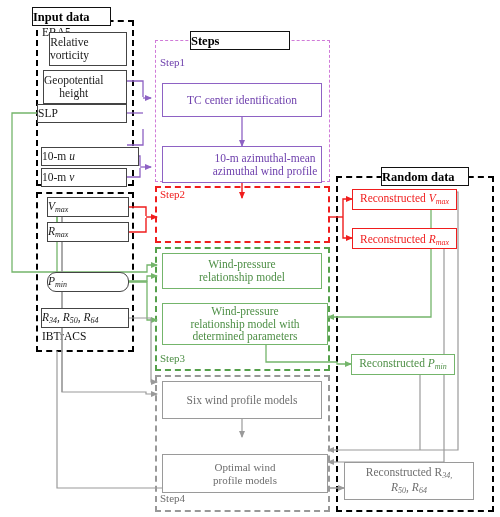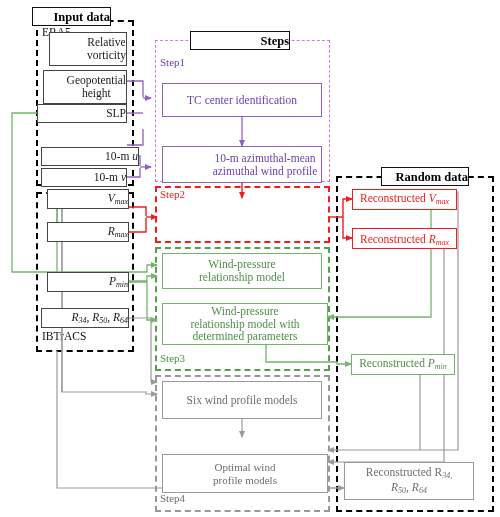--- a/index.html
+++ b/index.html
@@ -2,21 +2,21 @@
 <html><head>
 <meta charset="utf-8">
 <style>
   html,body{margin:0;padding:0;background:#ffffff;}
   body{width:500px;height:517px;position:relative;overflow:hidden;
        font-family:"Liberation Serif", serif;}
   #stage{position:absolute;left:0;top:0;width:500px;height:517px;}
 
   
   .box{position:absolute;box-sizing:border-box;display:flex;
-       align-items:center;justify-content:flex-end;text-align:center;
+       align-items:center;justify-content:flex-start;text-align:center;
        line-height:1.12;background:#fff;}
   .inbox{border:1.4px solid #444;color:#1a1a1a;font-size:11.5px;}
   .grp-title{border:1.7px solid #111;background:#fff;font-weight:bold;
              font-size:12.5px;color:#000;z-index:40;}
   .dashgrp{position:absolute;box-sizing:border-box;background:transparent;}
   .lbl{position:absolute;background:transparent;white-space:nowrap;}
 
   
   .c-purple{border:1.3px solid #8e62c4;color:#6f41ad;}
   .c-red{border:1.5px solid #f01d1d;color:#f01d1d;}
@@ -204,29 +204,29 @@
   </div>
 
   <div class="box inbox" style="left:41px;top:147px;width:98px;height:19px;">
     <span><span>10-m </span><span class="ital">u</span></span>
   </div>
 
   <div class="box inbox" style="left:41px;top:168px;width:86px;height:19px;">
     <span><span>10-m </span><span class="ital">v</span></span>
   </div>
 
-  <div class="box inbox" style="left:47px;top:189px;width:82px;height:20px;">
+  <div class="box inbox" style="left:47px;top:197px;width:82px;height:20px;">
     <span><span class="ital">V</span><span class="sub">max</span></span>
   </div>
 
   <div class="box inbox" style="left:47px;top:222px;width:82px;height:20px;">
     <span><span class="ital">R</span><span class="sub">max</span></span>
   </div>
 
-  <div class="box inbox" style="left:47px;top:272px;width:82px;height:20px;">
+  <div class="box inbox" style="left:47px;top:272px;width:82px;height:20px;border-radius:9px;">
     <span><span class="ital">P</span><span class="sub">min</span></span>
   </div>
 
   <div class="box inbox" style="left:41px;top:308px;width:88px;height:20px;">
     <span><span class="ital">R</span><span class="sub">34</span><span class="ital">, R</span><span class="sub">50</span><span class="ital">, R</span><span class="sub">64</span></span>
   </div>
 
   <div class="box c-purple" style="left:162px;top:83px;width:160px;height:34px;position:absolute;
               box-sizing:border-box;display:flex;align-items:center;
               justify-content:center;font-size:11.5px;background:#fff;">

